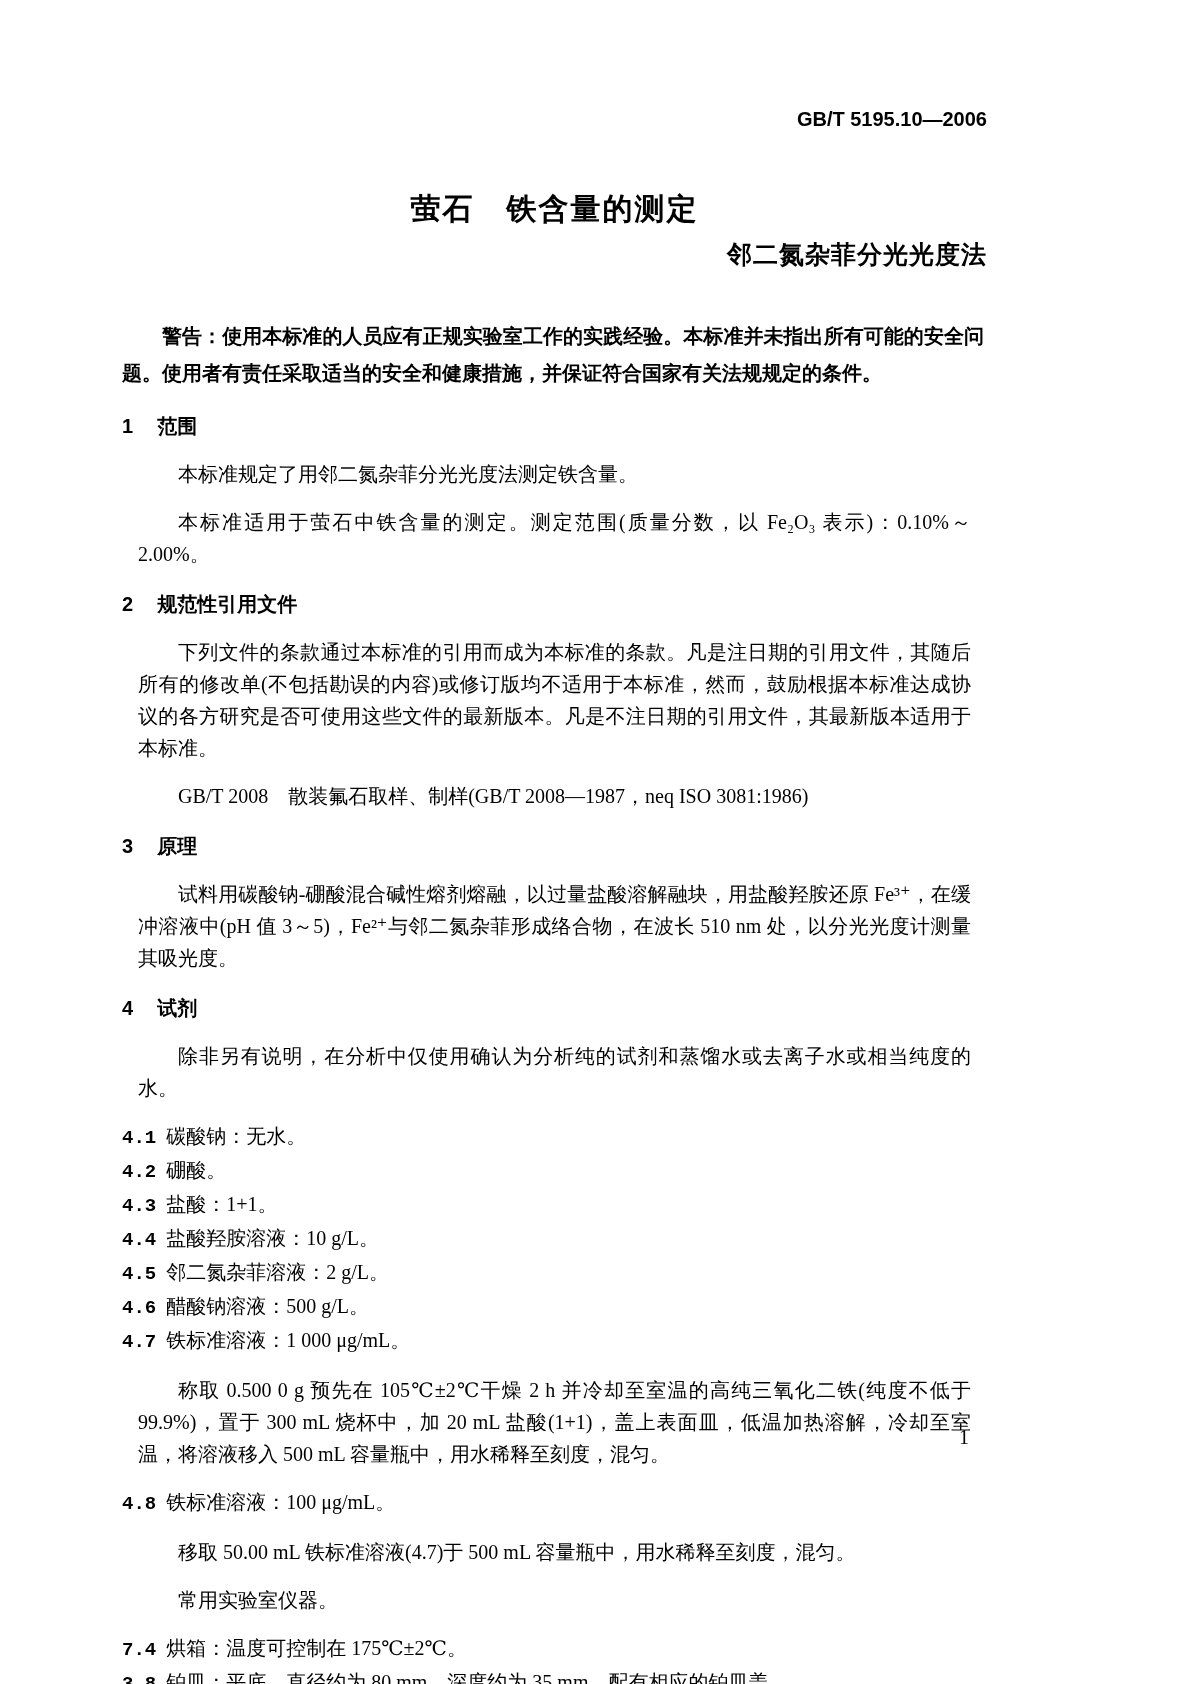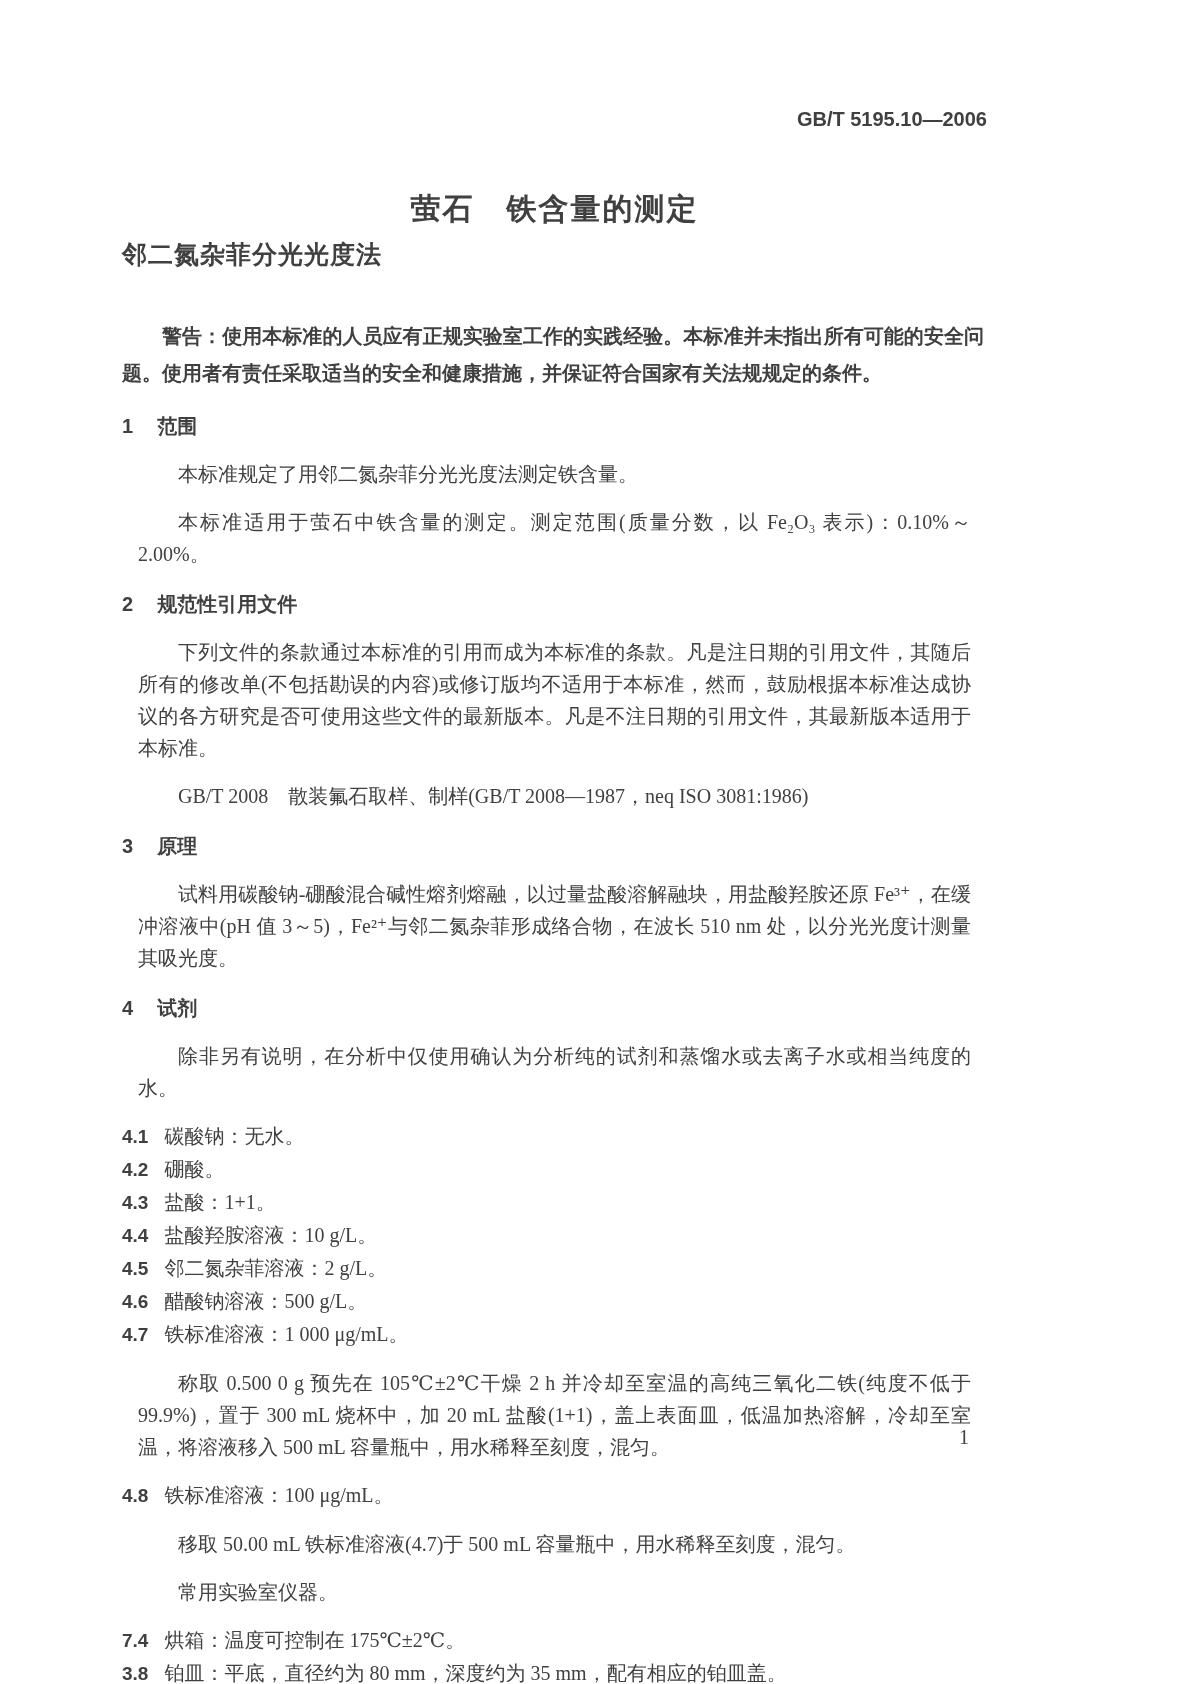--- a/index.html
+++ b/index.html
@@ -6,21 +6,21 @@
   html, body {
     margin: 0;
     padding: 0;
     background: #ffffff;
   }
   .page {
     position: relative;
     width: 1191px;
     height: 1684px;
     background: #ffffff;
-    color: #404040;
+    color: #000000;
     padding: 106px 204px 0 122px;
     font-family: "Liberation Serif", "DejaVu Serif", serif;
     font-size: 20px;
     overflow: hidden;
   }
   .doc-number {
     text-align: right;
     font-family: "Liberation Sans", "DejaVu Sans", sans-serif;
     font-weight: 700;
     font-size: 20px;
@@ -30,21 +30,21 @@
     margin: 56px 0 0 0;
     text-align: center;
     font-family: "Liberation Sans", "DejaVu Sans", sans-serif;
     font-weight: 700;
     font-size: 30px;
     line-height: 42px;
     letter-spacing: 2px;
   }
   .title-line2 {
     margin: 6px 0 0 0;
-    text-align: left;
+    text-align: right;
     font-family: "Liberation Sans", "DejaVu Sans", sans-serif;
     font-weight: 700;
     font-size: 25px;
     line-height: 36px;
     letter-spacing: 1px;
   }
   .warning {
     margin: 46px 3px 0 0;
     font-family: "Liberation Sans", "DejaVu Sans", sans-serif;
     font-weight: 700;
@@ -67,24 +67,24 @@
     line-height: 32px;
     text-indent: 2em;
     text-align: justify;
   }
   .clause {
     margin: 0;
     line-height: 32px;
     text-align: justify;
   }
   .clause-num {
-    font-family: Liberation Sans, sans-serif;
+    font-family: Liberation Mono, monospace;
     font-weight: 700;
     font-size: 19px;
-    margin-right: 16px;
+    margin-right: 10px;
   }
   .page-number {
     position: absolute;
     top: 1424px;
     right: 222px;
     font-size: 20px;
     line-height: 26px;
   }
 </style>
 </head>

